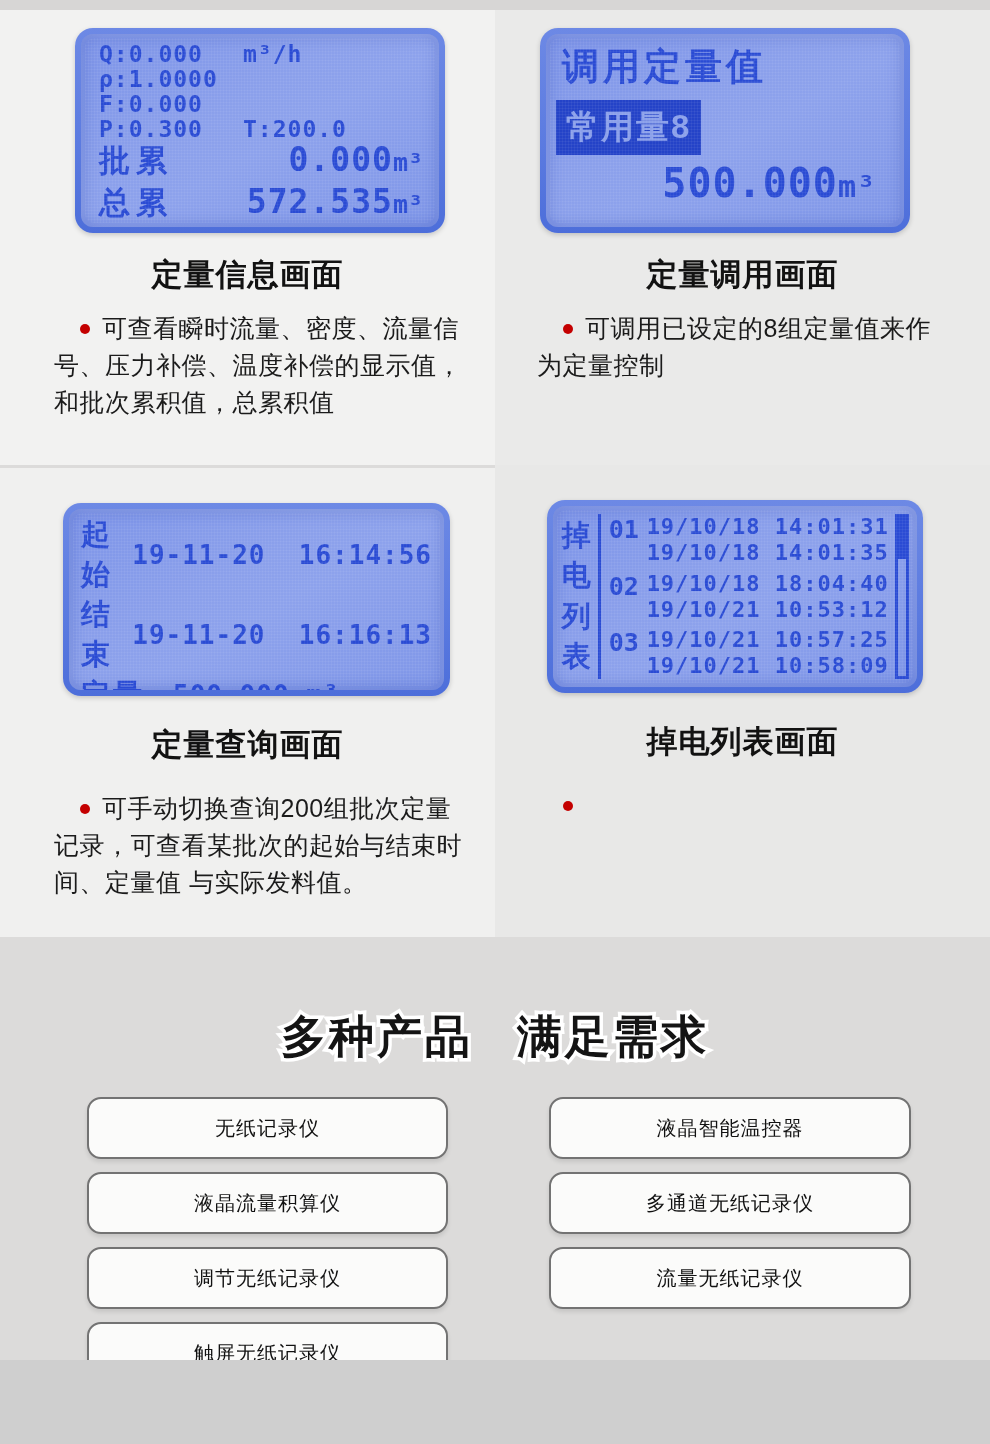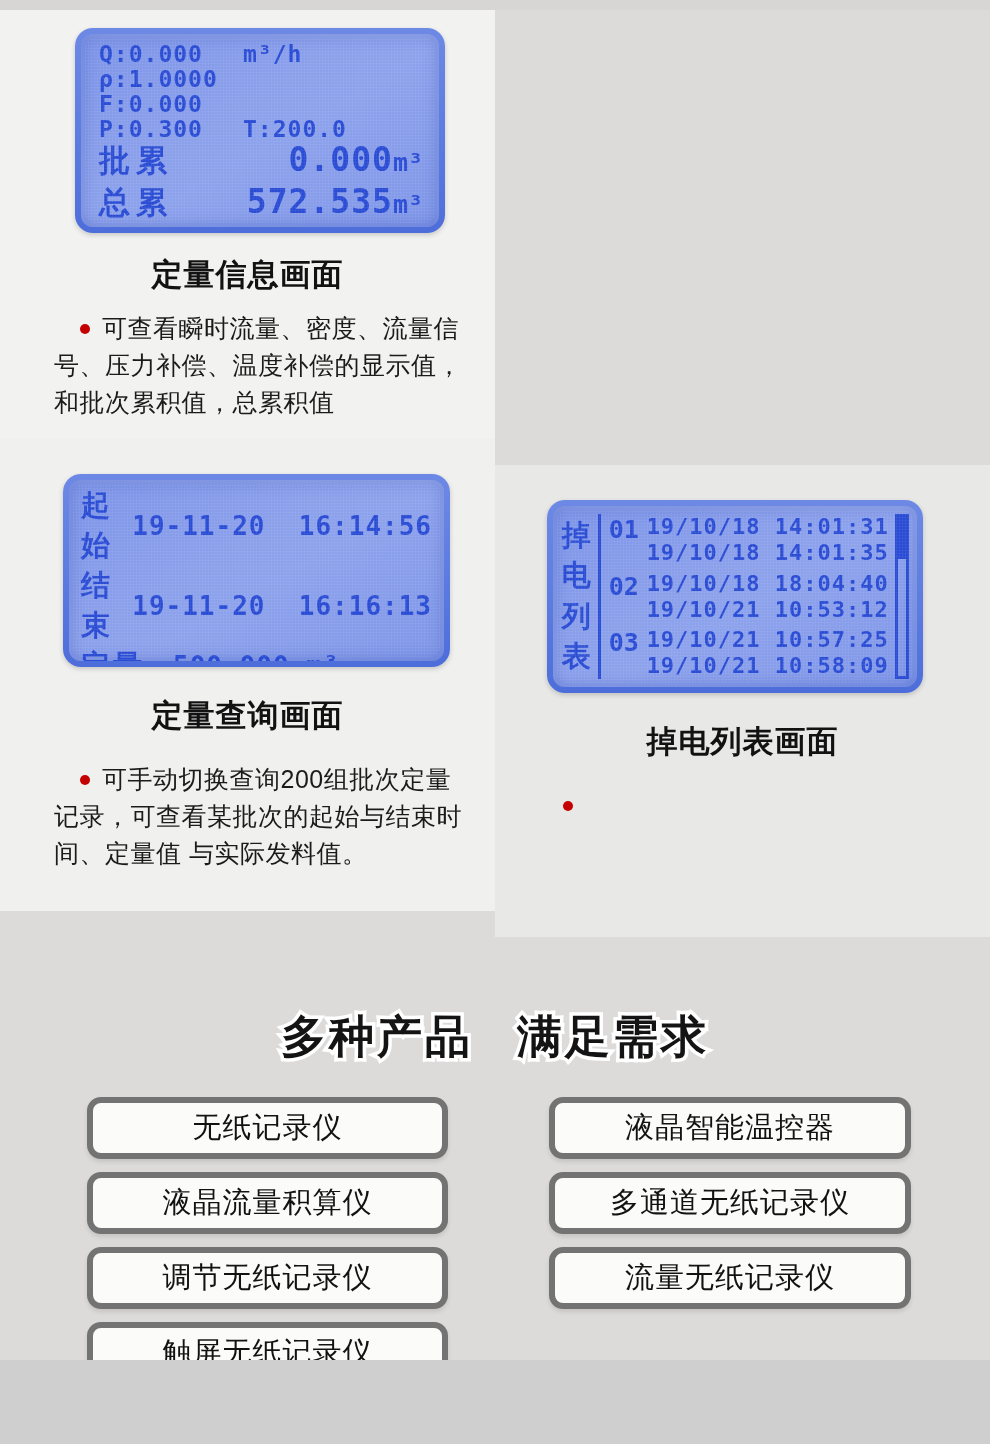--- a/index.html
+++ b/index.html
@@ -6,21 +6,21 @@
   .page{
     position:relative;width:990px;height:1360px;margin:0 auto;
     font-family:"Liberation Sans",sans-serif;color:#161616;overflow:hidden;
     background:#dcdbda;
   }
   .top-divider{position:absolute;left:0;top:0;width:990px;height:10px;background:#d7d6d5;}
   
   .card{position:absolute;width:495px;}
   .card-tl{left:0;top:10px;height:455px;background:#f2f2f1;}
   .card-tr{left:495px;top:10px;height:455px;background:#eaeae9;}
-  .card-bl{left:0;top:439px;height:472px;background:#f0f0ef;}
+  .card-bl{left:0;top:468px;height:472px;background:#f0f0ef;}
   .card-br{left:495px;top:465px;height:472px;background:#e8e8e7;}
 
   .panel-title{position:absolute;left:0;right:0;margin:0;text-align:center;
     font-size:31px;font-weight:700;color:#121212;letter-spacing:1px;}
   .card-tl .panel-title,.card-tr .panel-title{top:244px;}
   .card-bl .panel-title,.card-br .panel-title{top:256px;}
 
   .desc{position:absolute;margin:4px;font-size:25px;line-height:37px;color:#1b1b1b;
     text-indent:26px;letter-spacing:0.5px;}
   .card-tl .desc{top:296px;left:50px;right:26px;}
@@ -92,23 +92,23 @@
 
   
   .products{position:absolute;left:0;top:937px;width:990px;height:507px;background:#dcdbda;}
   .products h1{margin:12px;position:absolute;top:58px;left:0;right:0;text-align:center;
     font-size:45px;font-weight:900;color:#141414;letter-spacing:3px;
     -webkit-text-stroke:7px #ffffff;paint-order:stroke fill;}
   .products h1 .w2{margin-left:44px;}
   .btns{position:absolute;left:87px;top:160px;display:grid;
     grid-template-columns:361px 362px;column-gap:101px;row-gap:13px;}
   .pbtn{box-sizing:border-box;height:62px;display:flex;align-items:center;justify-content:center;
-    background:#fbfbfa;border:6px solid #737373;border-radius:14px;
+    background:#fbfbfa;border:2px solid #737373;border-radius:14px;
     box-shadow:0 3px 4px rgba(0,0,0,0.10);
-    font-size:29px;color:#121212;letter-spacing:1px;cursor:pointer;}
+    font-size:20px;color:#121212;letter-spacing:1px;cursor:pointer;}
 </style>
 </head>
 <body>
 
 <div class="page">
   <div class="top-divider"></div>
 
   <section class="card card-tl">
     <div class="lcd lcd1">
       <div class="screen">
@@ -133,20 +133,31 @@
         <div class="total">
           <span class="cn">总累</span>
           <span class="val"><span class="num">572.535</span><span class="unit">m³</span></span>
         </div>
       </div>
     </div>
     <h2 class="panel-title">定量信息画面</h2>
     <p class="desc"><span class="bullet"></span><span>可查看瞬时流量、密度、流量信号、压力补偿、温度补偿的显示值，和批次累积值，总累积值</span></p>
   </section>
 
+  <section class="card card-tr">
+    <div class="lcd lcd2">
+      <div class="screen">
+        <div class="t2-title cn">调用定量值</div>
+        <div class="t2-sel">常用量8</div>
+        <div class="t2-val"><span>500.000</span><span class="unit">m³</span></div>
+      </div>
+    </div>
+    <h2 class="panel-title">定量调用画面</h2>
+    <p class="desc"><span class="bullet"></span><span>可调用已设定的8组定量值来作为定量控制</span></p>
+  </section>
 
   <section class="card card-bl">
     <div class="lcd lcd3">
       <div class="screen">
         <div class="row3">
           <span class="cn">起始</span>
           <span class="mono">19-11-20  16:14:56</span>
         </div>
         <div class="row3">
           <span class="cn">结束</span>

